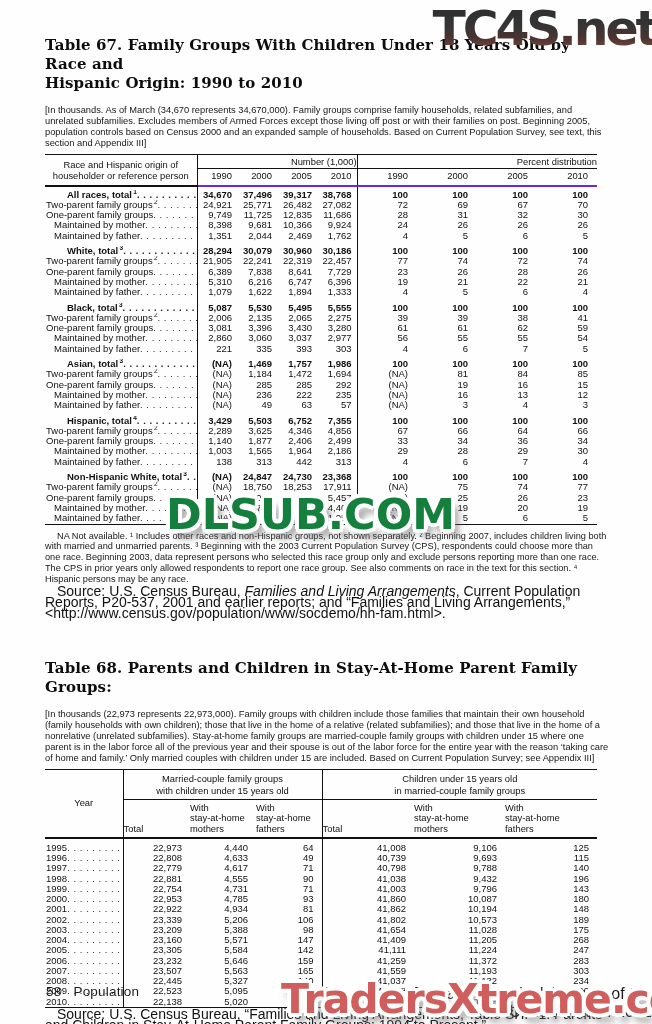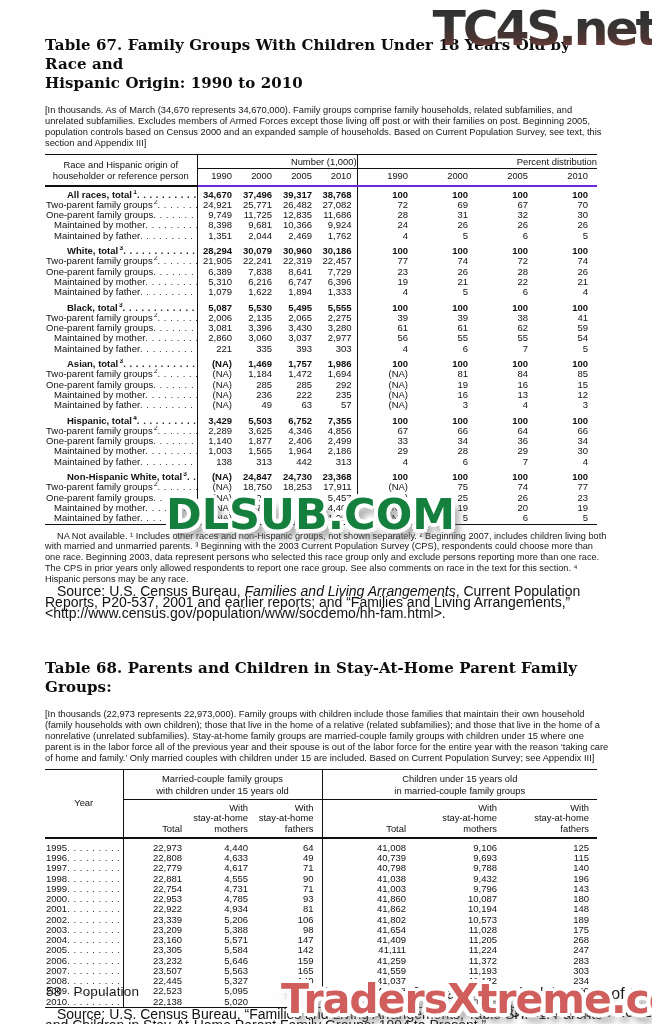--- a/index.html
+++ b/index.html
@@ -61,21 +61,21 @@
   .source { margin-top:1px; font-size:14px; line-height:10.9px; text-indent:12px; }
   .source .it { font-style:italic; }
 
   
   #t68-block { margin-top:40px; }
   #t68 { width:552px; border-top:1px solid #111; border-bottom:1.5px solid #111; }
   #t68 thead th.year-head {
     text-align:center; vertical-align:middle; font-weight:400; border-bottom:2px solid #111;
   }
   #t68 thead th.group { text-align:center; white-space:pre-line; line-height:12px; border-bottom:1px solid #111; padding:3px 0 2px; }
-  #t68 thead th.sub { text-align:right; white-space:pre-line; line-height:10.5px; padding:3px 8px 3px 0; border-bottom:2px solid #111; }
+  #t68 thead th.sub { text-align:left; white-space:pre-line; line-height:10.5px; padding:3px 8px 3px 0; border-bottom:2px solid #111; }
   #t68 tbody td { line-height:10.25px; }
   #t68 tbody tr:first-child td { padding-top:3.5px; }
   #t68 td.ycell { overflow:hidden; }
   #t68 .val { text-align:right; padding-right:8px; }
 
   
   #footer-left {
     position:absolute; left:46px; top:984px; font-size:13.5px; color:#1c1c1c;
     font-family:"Liberation Sans", sans-serif; letter-spacing:.2px;
   }

